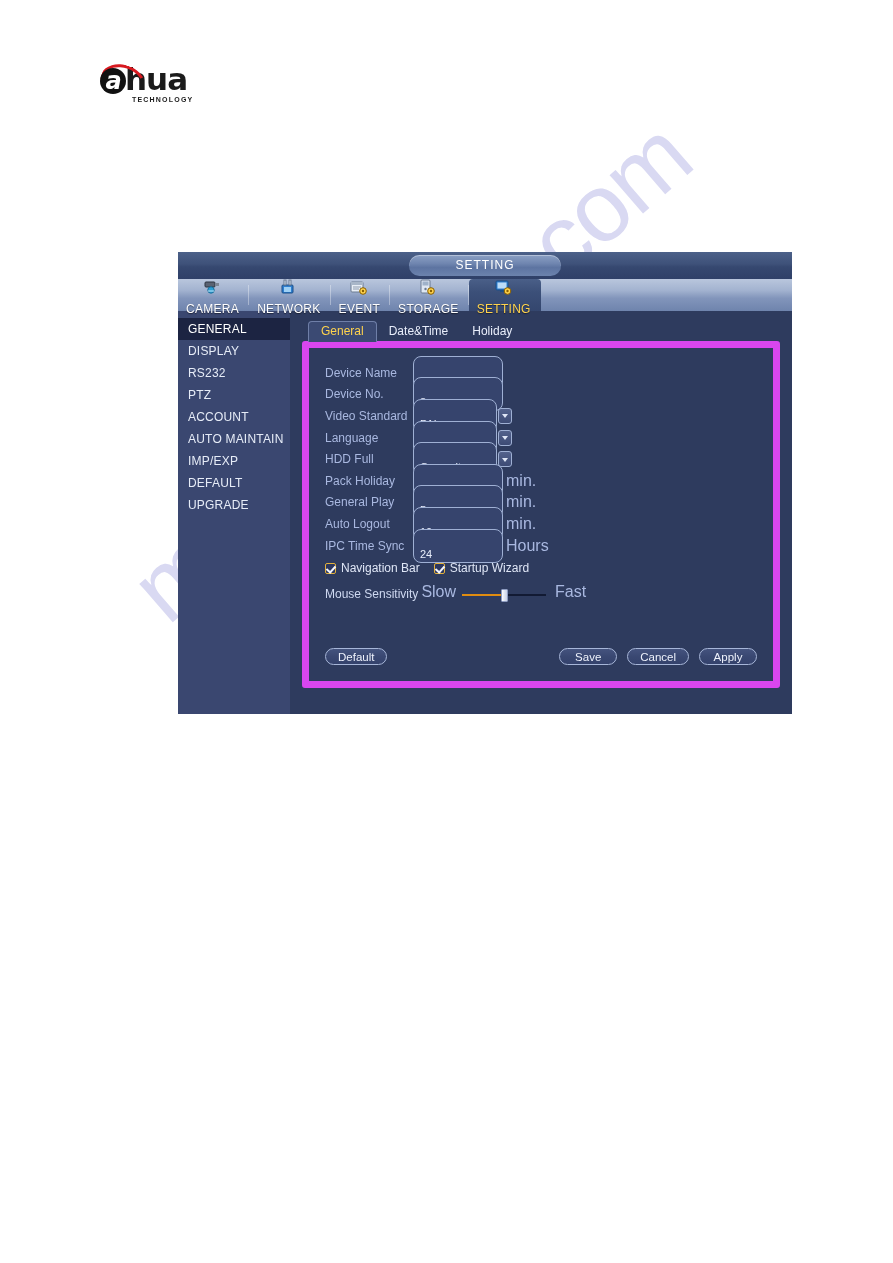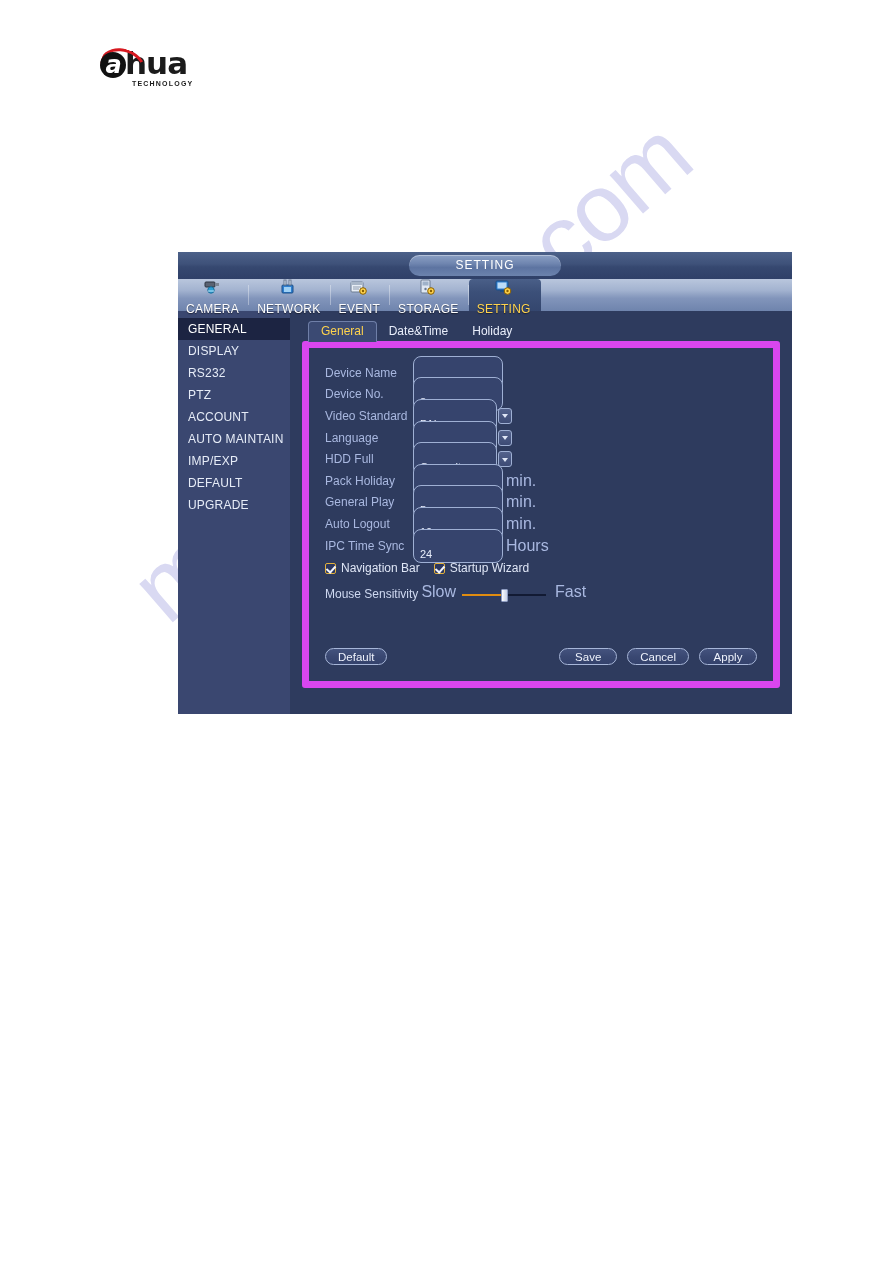--- a/index.html
+++ b/index.html
@@ -31,21 +31,21 @@
     white-space: nowrap;
     pointer-events: none;
     user-select: none;
     z-index: 5;
   }
 
   
   .logo {
     position: absolute;
     left: 100px;
-    top: 48px;
+    top: 64px;
     width: 180px;
     height: 38px;
     z-index: 2;
   }
   .logo-main {
     font-family: "DejaVu Sans", sans-serif;
     font-weight: bold;
     font-size: 31px;
     letter-spacing: -1px;
     color: #1b1b1b;

